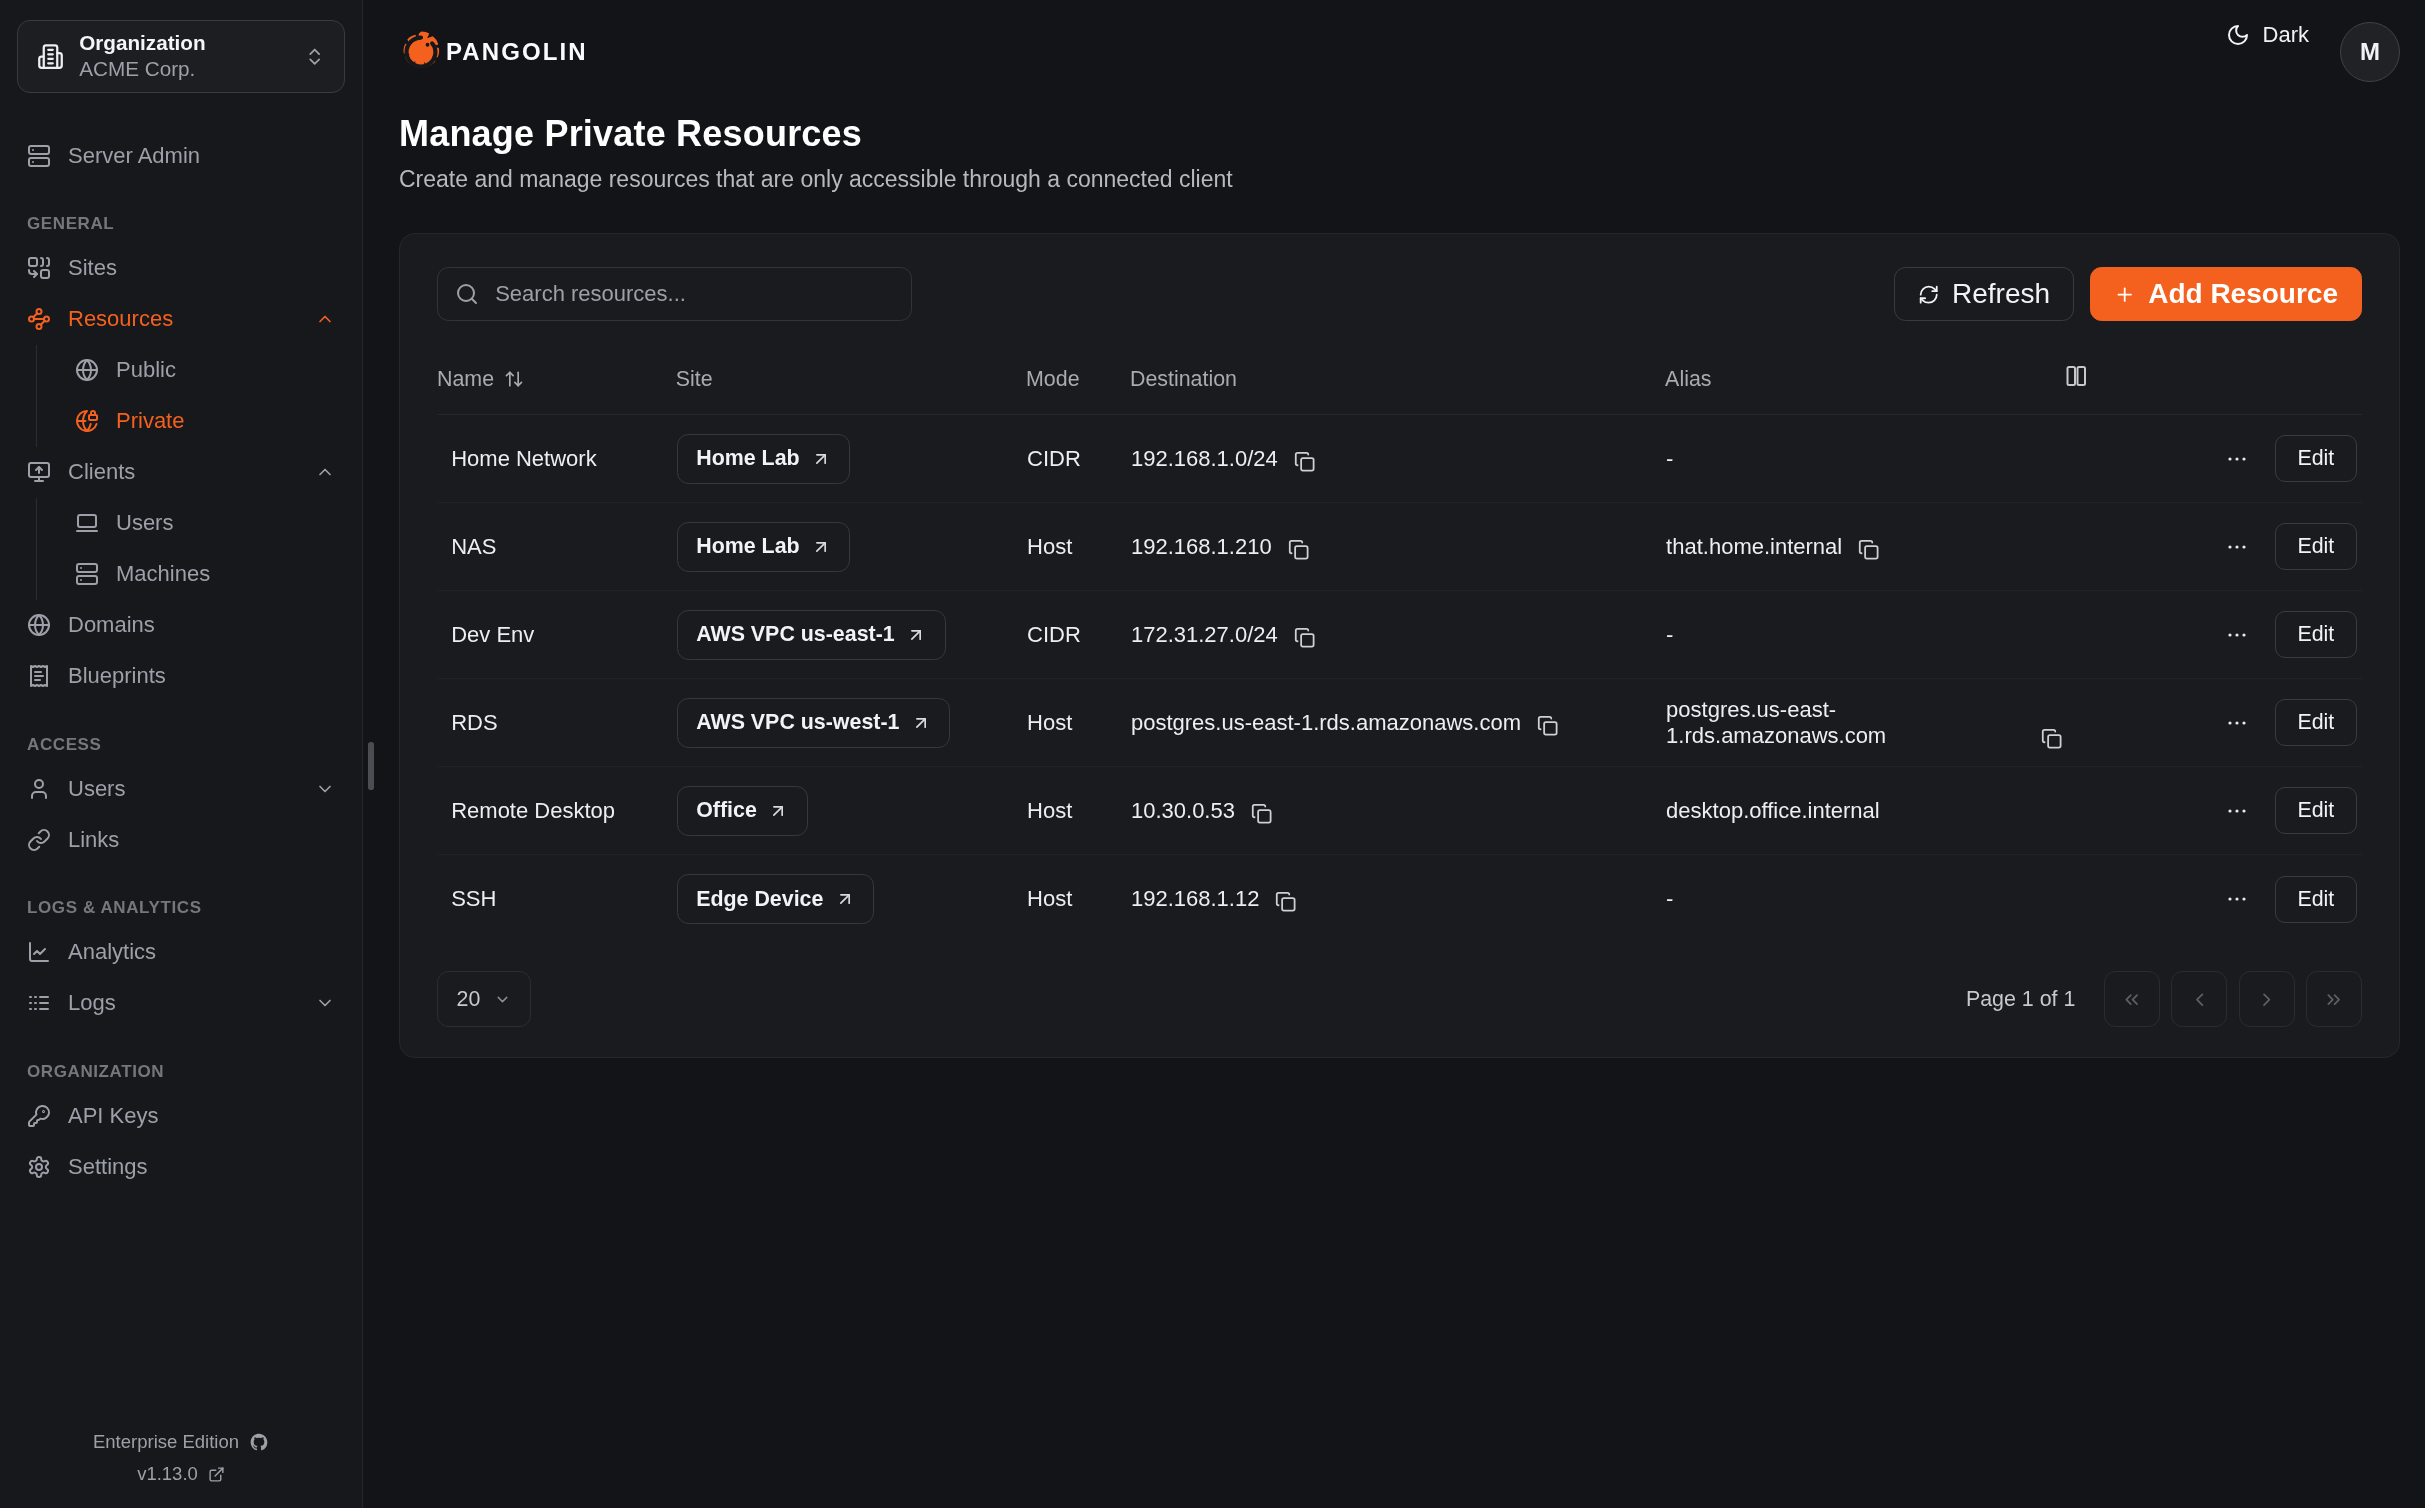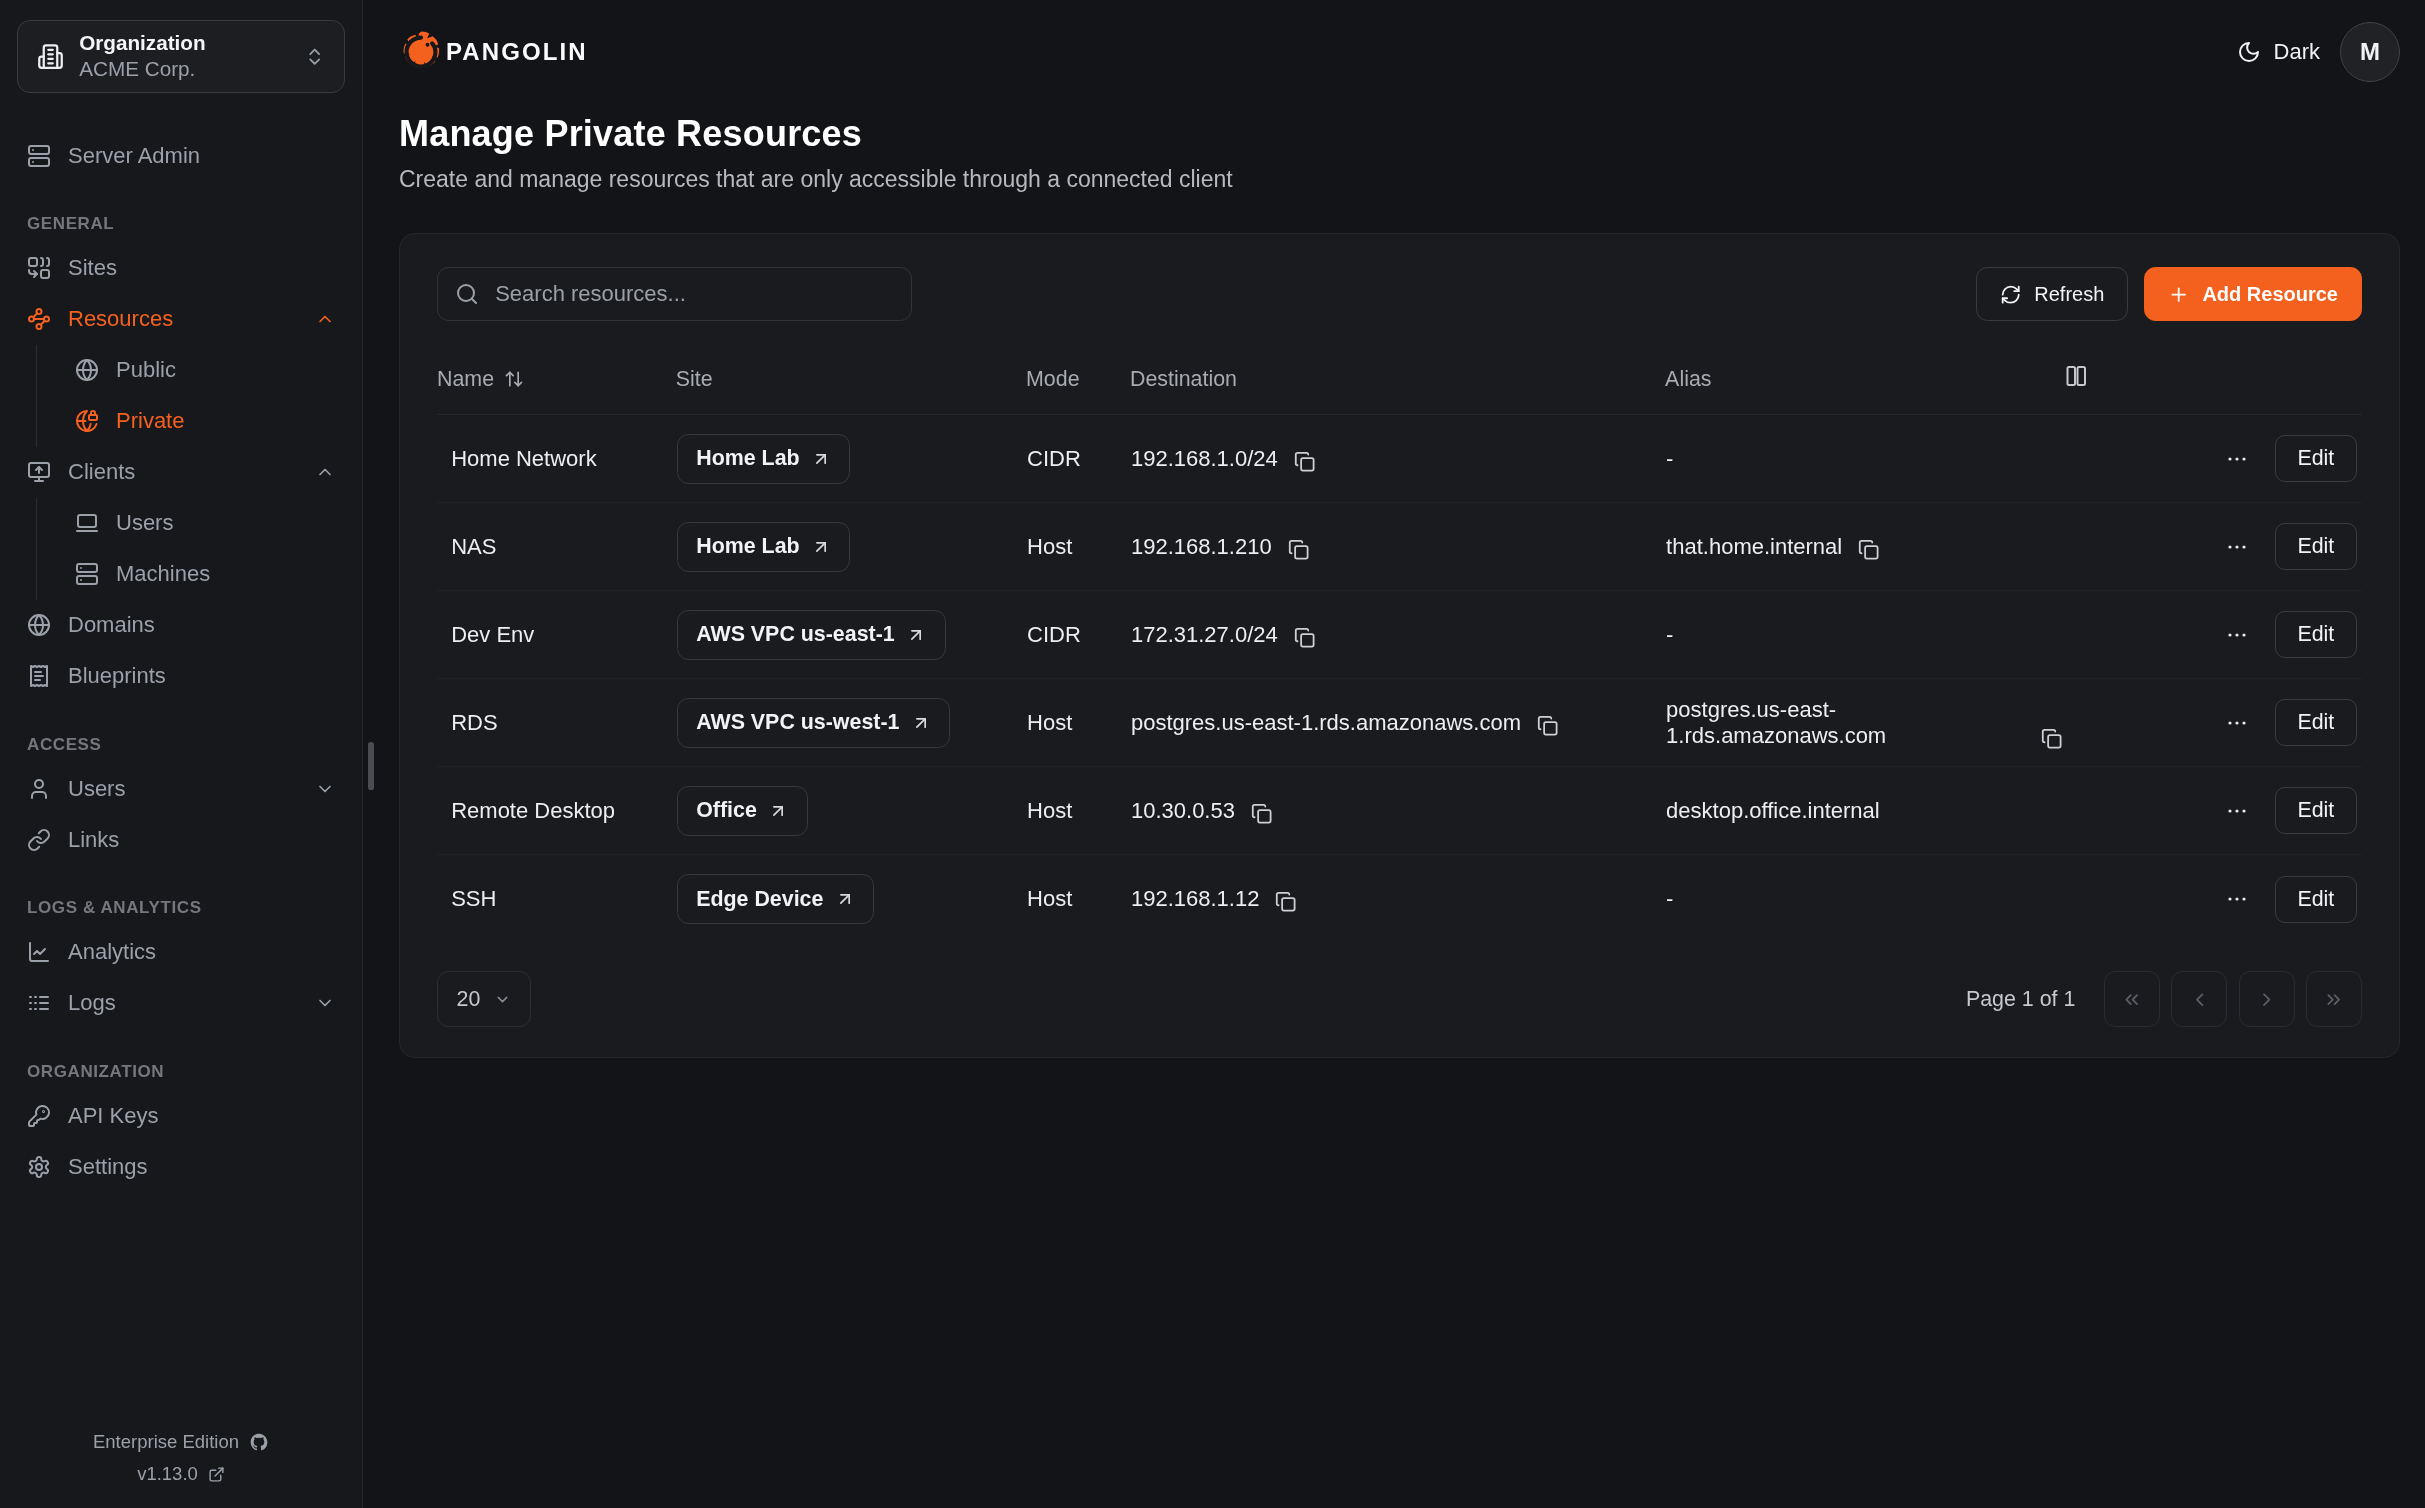--- a/index.html
+++ b/index.html
@@ -83,21 +83,21 @@
   .icon.xs{width:17px;height:17px}
   .icon.sm{width:20px;height:20px}
   .icon.md{width:21.4px;height:21.4px}
   .icon.lg{width:27px;height:27px}
 
   
   .main{flex:1;padding:18.5px 26px 0 36px;display:flex;flex-direction:column;min-width:0}
   .topbar{display:flex;align-items:center;justify-content:space-between;height:66px}
   .brand{display:flex;align-items:center;gap:3px}
   .brand-name{font-size:24px;font-weight:700;letter-spacing:2.1px;color:#fafbfc}
-  .topbar-right{display:flex;align-items:center;gap:20px}
+  .topbar-right{display:flex;align-items:flex-start;gap:31px}
   .theme-toggle{display:flex;align-items:center;gap:13px;font-size:22px;color:#f1f2f4;cursor:pointer}
   .avatar{
     width:60px;height:60px;border-radius:50%;
     background:#212226;border:1.4px solid #404248;
     display:flex;align-items:center;justify-content:center;
     font-size:24px;font-weight:600;color:#f1f2f4;cursor:pointer;
   }
 
   .page-head{margin-top:28.5px}
   .page-title{font-size:36px;font-weight:800;color:#ffffff;letter-spacing:0.2px}
@@ -119,21 +119,21 @@
   }
   .search-box input{
     flex:1;background:transparent;border:none;outline:none;
     color:var(--text);font-size:22px;font-family:inherit;
   }
   .search-box input::placeholder{color:var(--muted)}
   .toolbar-actions{display:flex;align-items:center;gap:15.7px}
   .btn{
     display:inline-flex;align-items:center;gap:13px;
     height:54px;padding:16px 23px;border-radius:11.4px;
-    font-size:20px;font-family:inherit;cursor:pointer;
+    font-size:28px;font-family:inherit;cursor:pointer;
     background:transparent;border:1.4px solid var(--border-strong);color:#f2f3f5;
   }
   .btn.primary{background:var(--accent);border-color:var(--accent);color:#fff;font-weight:600}
 
   
   table.resources{width:100%;border-collapse:collapse;margin-top:30px}
   table.resources th{
     text-align:left;font-weight:400;font-size:21.4px;color:#a8abb1;
     padding:13px 0 20px;border-bottom:1.4px solid var(--border);
   }

